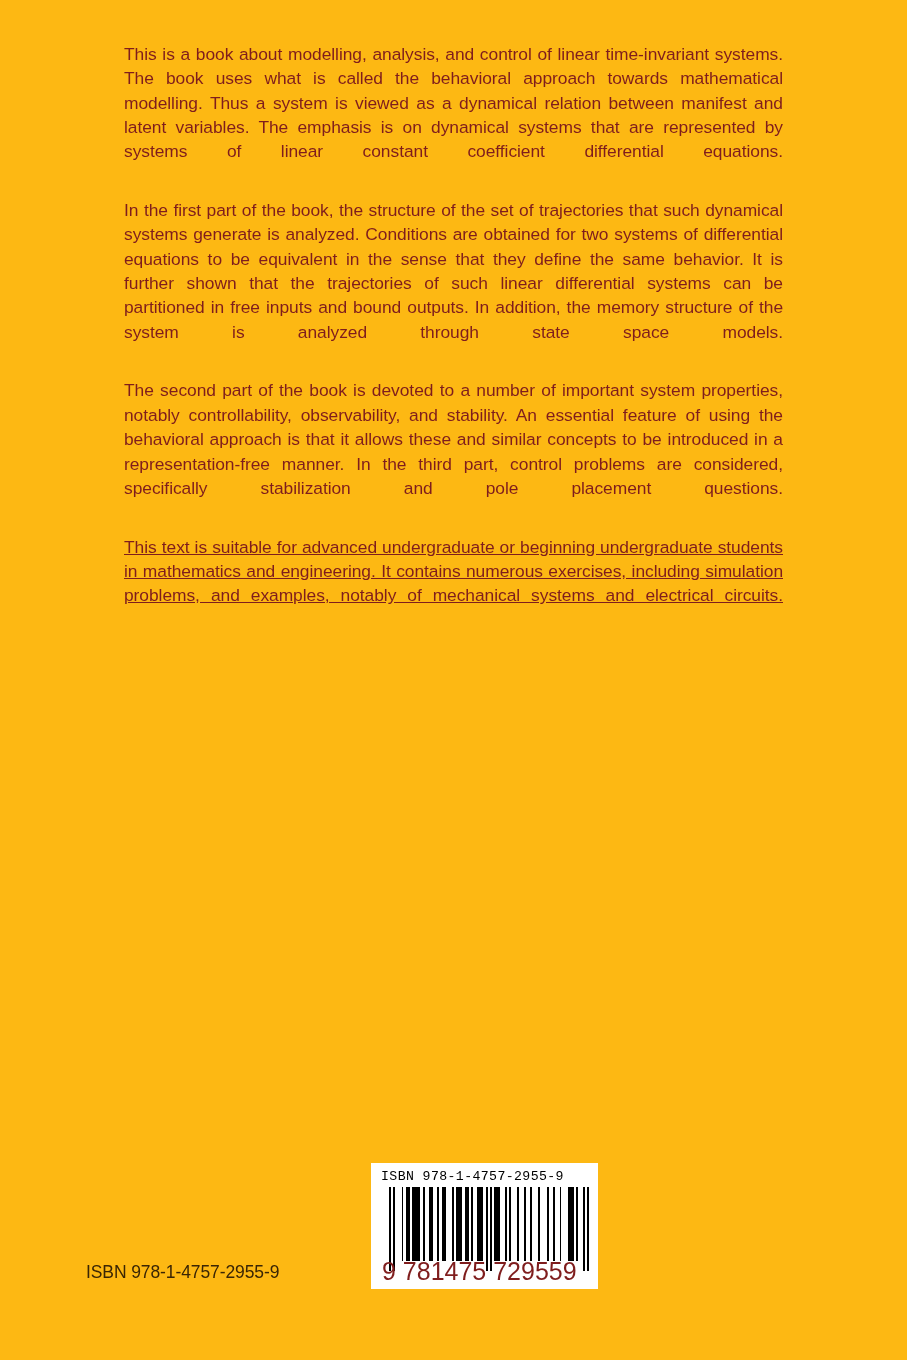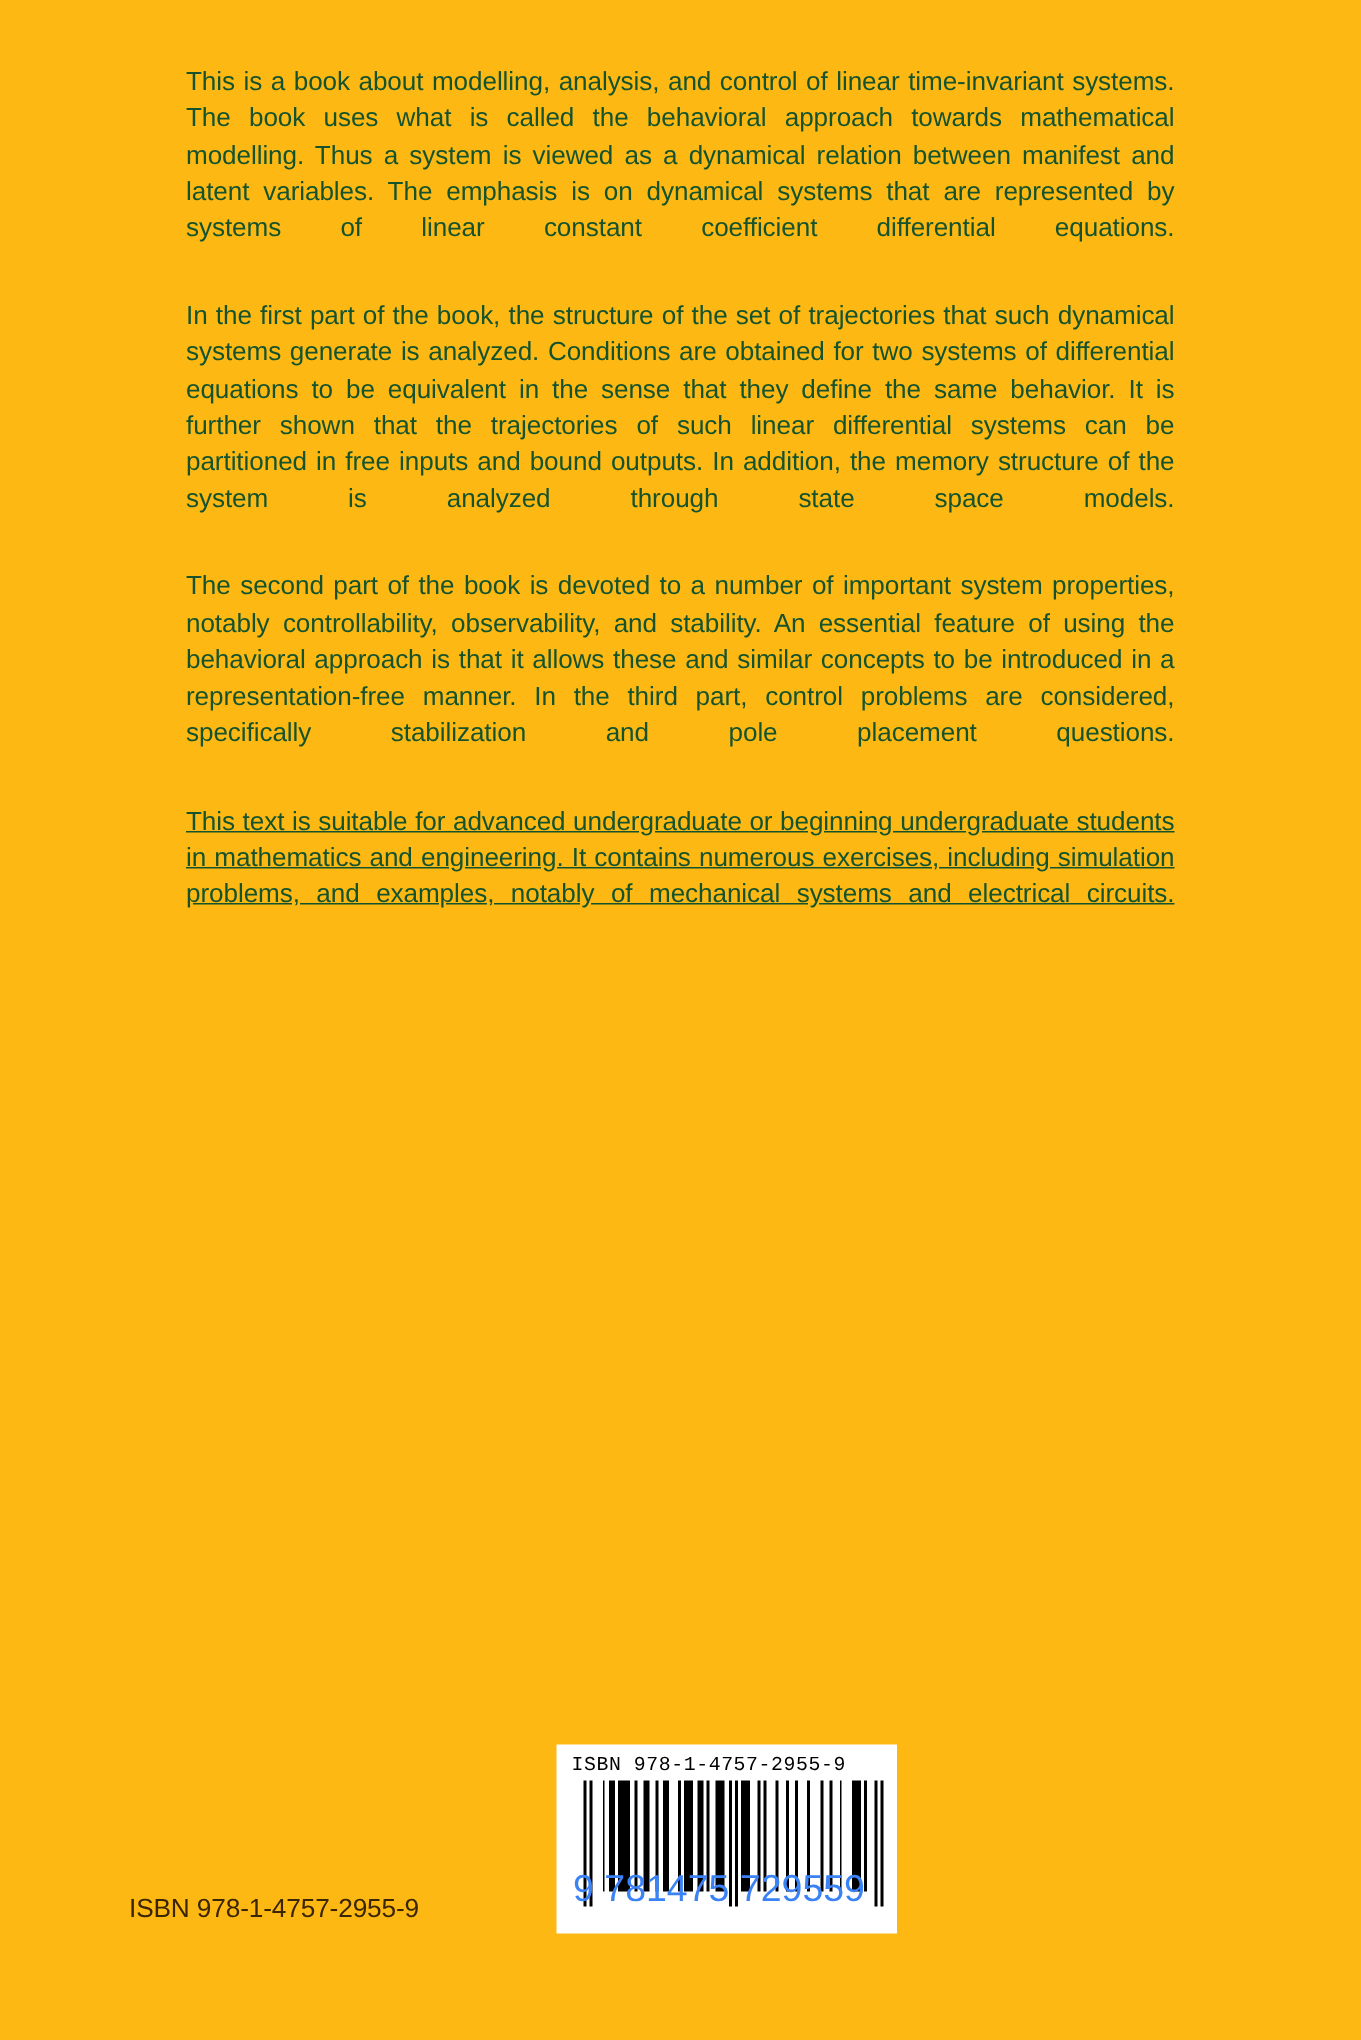--- a/index.html
+++ b/index.html
@@ -16,21 +16,21 @@
   }
 
   
   #blurb {
     position: absolute;
     left: 124px;
     top: 42px;
     width: 659px;
   }
   .para {
-    color: #14532d;
+    color: #7f1d1d;
     font-size: 17.4px;
     line-height: 24.35px;
     text-align: justify;
     text-justify: inter-word;
     margin: 0 0 10px 0;
     letter-spacing: -0.05px;
     -webkit-hyphens: none;
     hyphens: none;
     word-spacing: 0.1px;
   }
@@ -86,26 +86,26 @@
   #bars .bar {
     position: absolute;
     top: 0;
     background: #000;
     height: 74px;
   }
   #bars .bar.guard { height: 84px; }
   #barcode-digits {
     position: absolute;
     left: 11px;
-    top: 82px;
+    top: 94px;
     width: 205px;
     font-family: "Liberation Sans", sans-serif;
     font-size: 25px;
     line-height: 28px;
-    color: #3b82f6;
+    color: #7f1d1d;
     white-space: nowrap;
     letter-spacing: 0px;
   }
 </style>
 </head>
 <body>
 
 <div id="blurb">
   <p class="para">This is a book about modelling, analysis, and control of linear time-invariant systems.  The book uses what is called the behavioral approach towards mathematical modelling.  Thus a system is viewed as a dynamical relation between manifest and latent variables.  The emphasis is on dynamical systems that are represented by systems of linear constant coefficient differential equations.</p>
   <p class="para">In the first part of the book, the structure of the set of trajectories that such dynamical systems generate is analyzed.  Conditions are obtained for two systems of differential equations to be equivalent in the sense that they define the same behavior.  It is further shown that the trajectories of such linear differential systems can be partitioned in free inputs and bound outputs.  In addition, the memory structure of the system is analyzed through state space models.</p>

